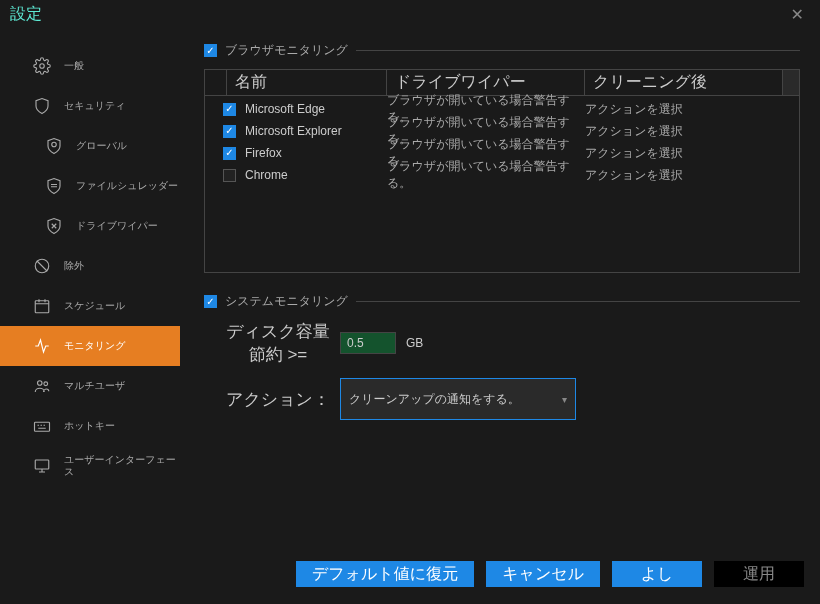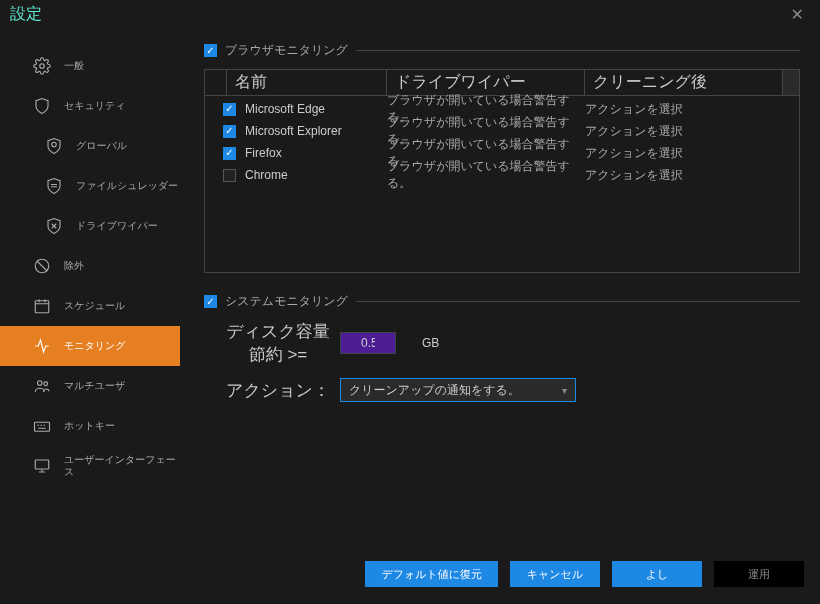--- a/index.html
+++ b/index.html
@@ -142,31 +142,31 @@
 .form-label {
   width: 118px;
   text-align: center;
   color: #ccc;
   font-size: 17px;
   padding-right: 6px;
 }
 .text-input {
   width: 56px;
   height: 22px;
-  background: #4c1d95;
+  background: #14532d;
   border: 1px solid #444;
   color: #ccc;
-  padding: 0 20px;
+  padding: 0 6px;
   font-size: 12px;
   text-align: left;
 }
-.unit { margin-left: 26px; color: #ccc; }
+.unit { margin-left: 10px; color: #ccc; }
 .select {
   width: 236px;
-  height: 24px;
+  height: 42px;
   background: #2a2a2a;
   border: 1px solid #1e88e5;
   color: #ccc;
   padding: 0 8px;
   font-size: 12px;
   display: flex;
   align-items: center;
   justify-content: space-between;
   cursor: pointer;
 }
@@ -184,21 +184,21 @@
   gap: 12px;
   padding-right: 16px;
 }
 .btn {
   height: 26px;
   padding: 0 16px;
   min-width: 90px;
   display: flex;
   align-items: center;
   justify-content: center;
-  font-size: 11px;
+  font-size: 16px;
   cursor: pointer;
   border: none;
 }
 .btn-primary { background: #1e88e5; color: #fff; }
 .btn-disabled { background: #000000; color: #888; cursor: default; }
 </style>
 </head>
 <body>
 
 <div class="titlebar">

